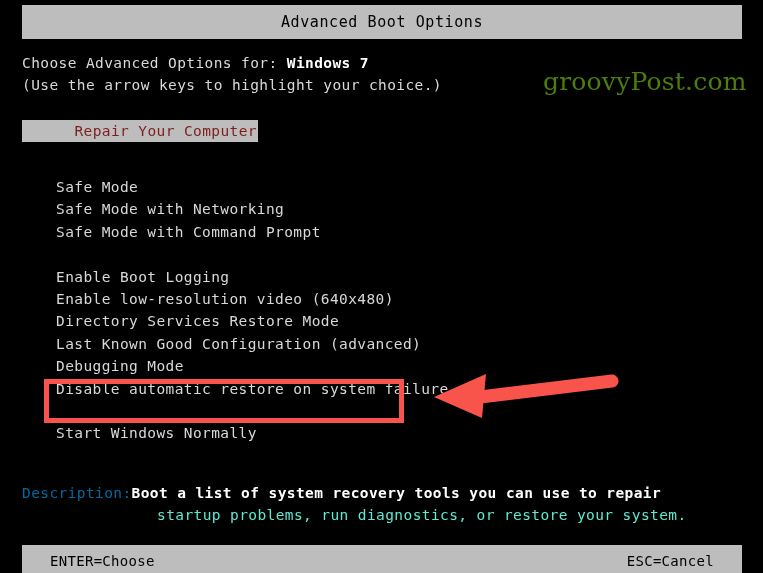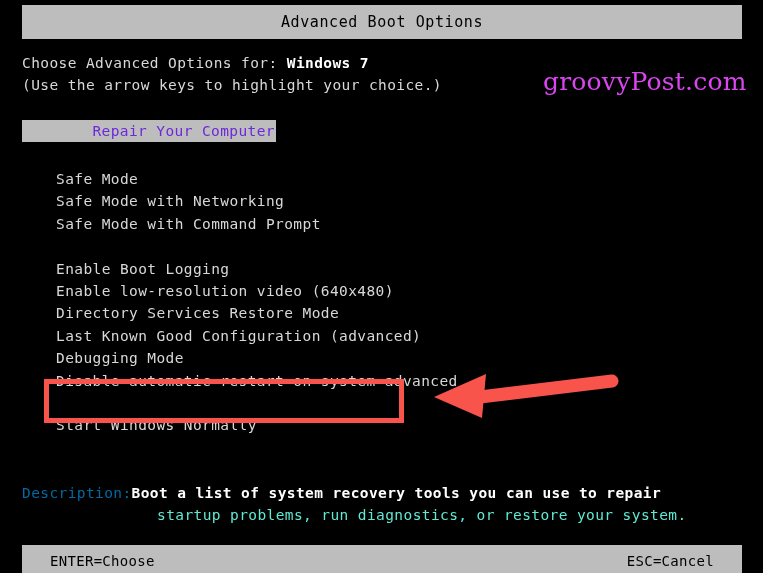--- a/index.html
+++ b/index.html
@@ -46,51 +46,51 @@
   .intro .os {
     color: #ffffff;
     font-weight: bold;
   }
 
   
   .watermark {
     position: absolute;
     left: 543px;
     top: 67px;
-    color: #d946ef;
+    color: #4d7c0f;
     font-family: "DejaVu Serif", "Liberation Serif", serif;
     font-size: 25px;
     letter-spacing: 0.2px;
     white-space: nowrap;
   }
 
   
   .repair-row {
     position: absolute;
     left: 22px;
     top: 120px;
-    width: 254px;
+    width: 236px;
     height: 22px;
     background: #bdbdbd;
-    color: #6d28d9;
+    color: #7f1d1d;
     font-size: 14.5px;
     letter-spacing: 0.4px;
     display: flex;
     align-items: center;
     justify-content: flex-end;
     padding-right: 1px;
     box-sizing: border-box;
     white-space: nowrap;
   }
 
   
   .menu {
     position: absolute;
     left: 56px;
-    top: 168px;
+    top: 176px;
     color: #d8d8d8;
     font-size: 14.5px;
     letter-spacing: 0.4px;
     white-space: nowrap;
   }
   .menu .row {
     height: 22.4px;
     line-height: 22.4px;
   }
   .menu .spacer {
@@ -183,21 +183,21 @@
   <div class="menu">
     <div class="row">Safe Mode</div>
     <div class="row">Safe Mode with Networking</div>
     <div class="row">Safe Mode with Command Prompt</div>
     <div class="spacer"></div>
     <div class="row">Enable Boot Logging</div>
     <div class="row">Enable low-resolution video (640x480)</div>
     <div class="row">Directory Services Restore Mode</div>
     <div class="row">Last Known Good Configuration (advanced)</div>
     <div class="row">Debugging Mode</div>
-    <div class="row">Disable automatic restart on system advanced</div>
+    <div class="row">Disable automatic restore on system failure</div>
     <div class="spacer"></div>
     <div class="row">Start Windows Normally</div>
   </div>
 
   <div class="redbox"></div>
 
   <svg class="arrow" viewBox="0 0 210 60" width="210" height="60">
     <line x1="60" y1="37" x2="192" y2="21" stroke="#f9544b" stroke-width="13" stroke-linecap="round"></line>
     <polygon points="14,37 66,14 62,58" fill="#f9544b"></polygon>
   </svg>

